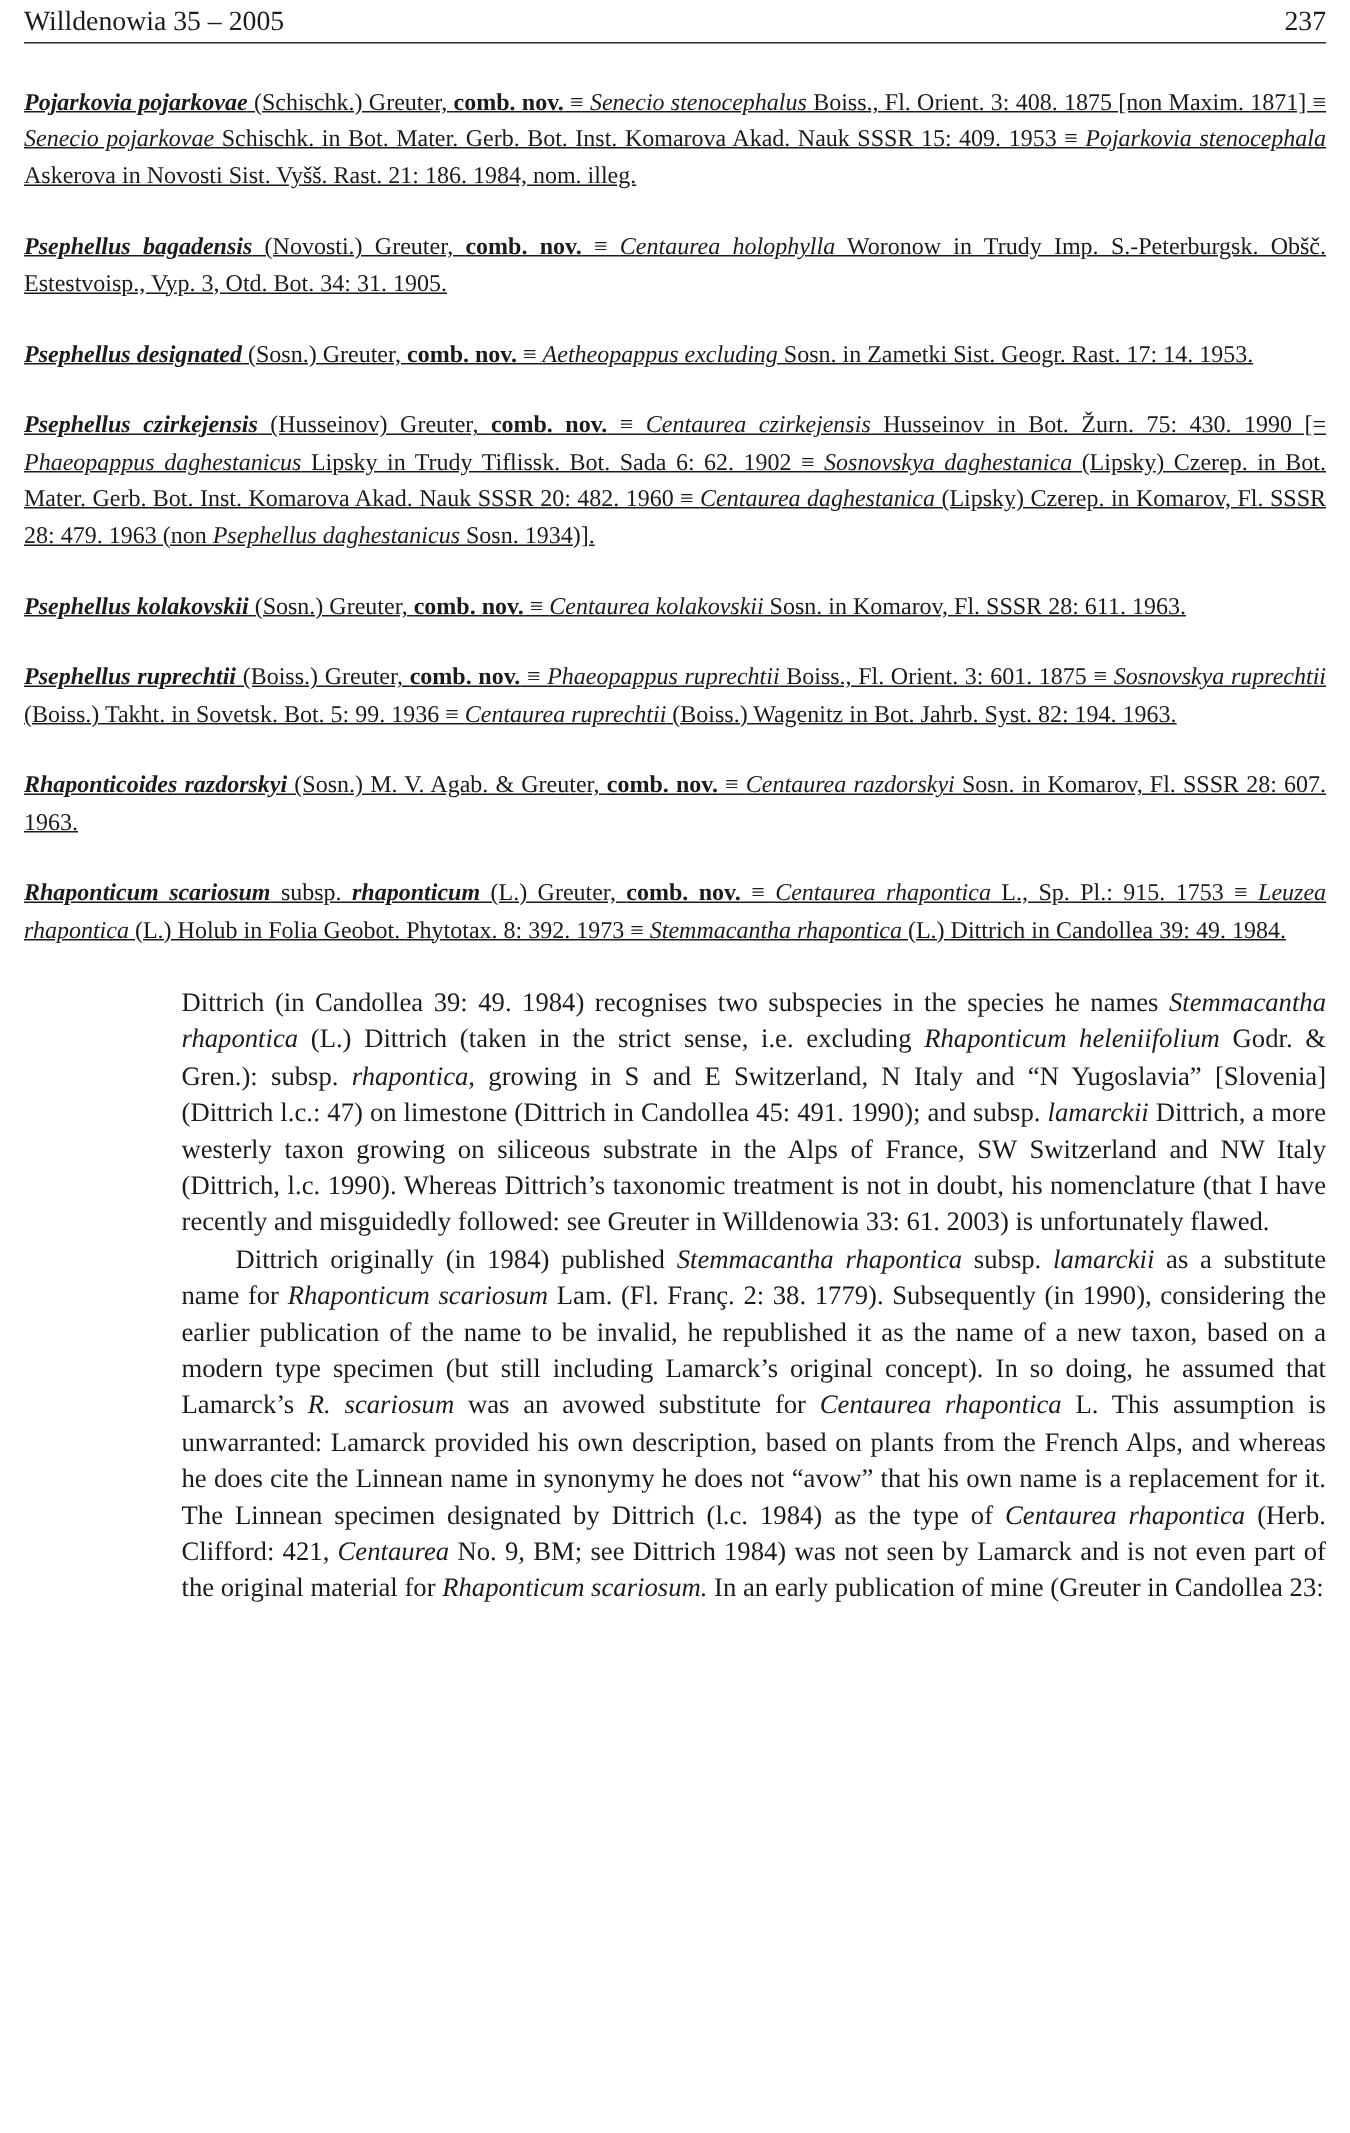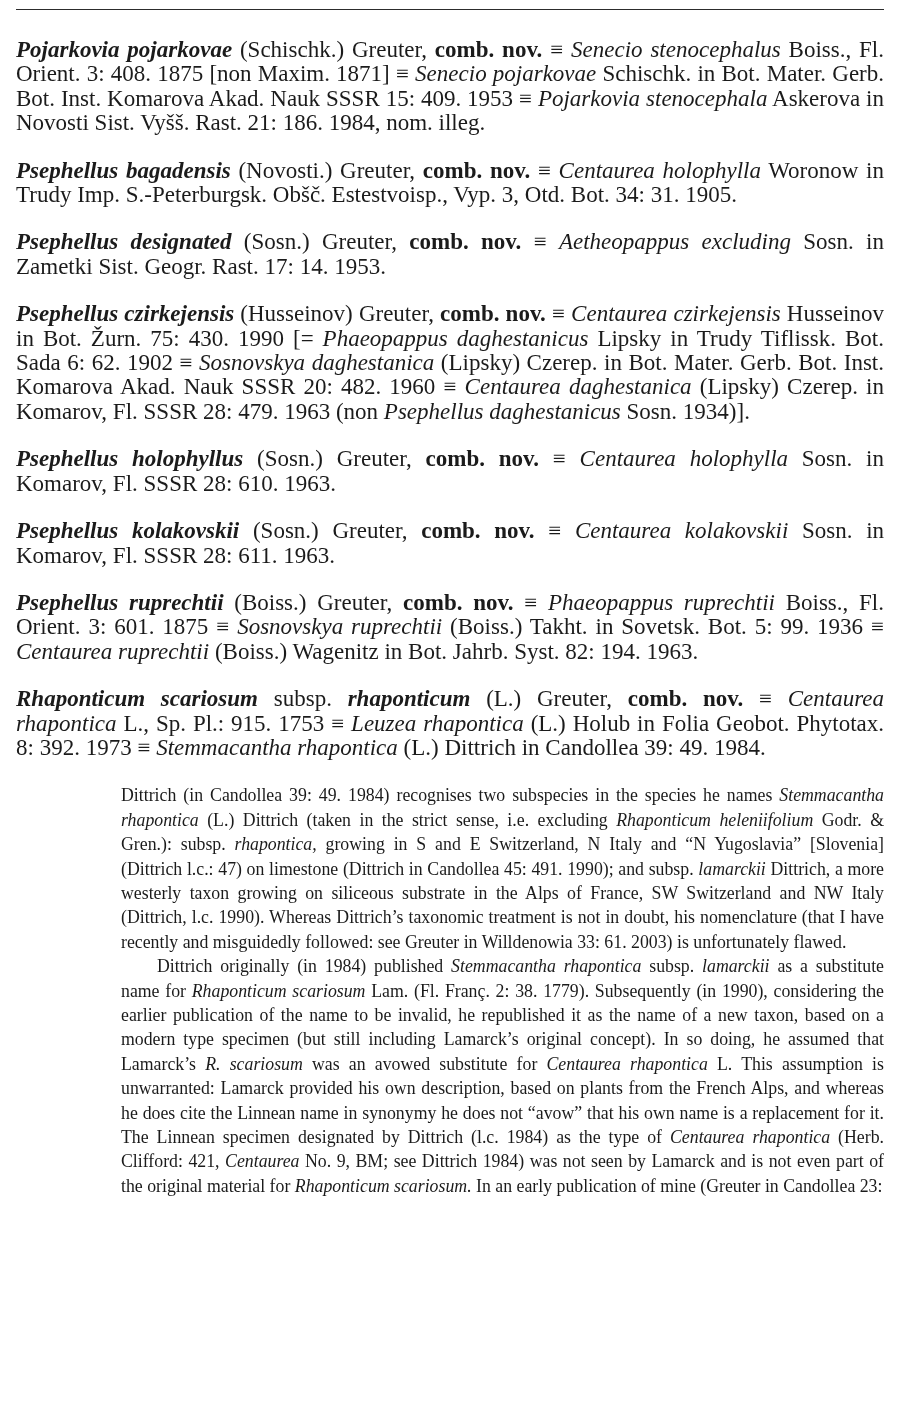--- a/index.html
+++ b/index.html
@@ -30,24 +30,25 @@
   }
   .head-rule {
     border: 0;
     border-top: 1.6px solid #2c2c2c;
     margin: 3px 0 0 0;
   }
   .body-text {
     margin-top: 28px;
   }
   p.entry {
-    font-size: 23px;
+    font-size: 16px;
     line-height: 24.4px;
     text-align: justify;
     margin: 0 0 23px 0;
+    text-decoration: underline;
   }
   .note {
     margin-left: 105px;
     margin-top: 12px;
   }
   .note p {
     font-size: 17.8px;
     line-height: 24.4px;
     text-align: justify;
     margin: 0;
@@ -58,30 +59,34 @@
   .seg-r  { font-style: normal; font-weight: normal; }
   .seg-i  { font-style: italic; font-weight: normal; }
   .seg-b  { font-style: normal; font-weight: bold; }
   .seg-bi { font-style: italic; font-weight: bold; }
 </style>
 </head>
 <body>
 
 <div class="page">
 
+  <header class="running-head">
+    <span>Willdenowia 35 – 2005</span>
+    <span>237</span>
+  </header>
   <hr class="head-rule">
 
   <main class="body-text">
     <p class="entry"><span class="seg-bi">Pojarkovia pojarkovae</span><span class="seg-r"> (Schischk.) Greuter, </span><span class="seg-b">comb. nov.</span><span class="seg-r"> ≡ </span><span class="seg-i">Senecio stenocephalus</span><span class="seg-r"> Boiss., Fl. Orient. 3: 408. 1875 [non Maxim. 1871] ≡ </span><span class="seg-i">Senecio pojarkovae</span><span class="seg-r"> Schischk. in Bot. Mater. Gerb. Bot. Inst. Komarova Akad. Nauk SSSR 15: 409. 1953 ≡ </span><span class="seg-i">Pojarkovia stenocephala</span><span class="seg-r"> Askerova in Novosti Sist. Vyšš. Rast. 21: 186. 1984, nom. illeg.</span></p>
     <p class="entry"><span class="seg-bi">Psephellus bagadensis</span><span class="seg-r"> (Novosti.) Greuter, </span><span class="seg-b">comb. nov.</span><span class="seg-r"> ≡ </span><span class="seg-i">Centaurea holophylla</span><span class="seg-r"> Woronow in Trudy Imp. S.-Peterburgsk. Obšč. Estestvoisp., Vyp. 3, Otd. Bot. 34: 31. 1905.</span></p>
     <p class="entry"><span class="seg-bi">Psephellus designated</span><span class="seg-r"> (Sosn.) Greuter, </span><span class="seg-b">comb. nov.</span><span class="seg-r"> ≡ </span><span class="seg-i">Aetheopappus excluding</span><span class="seg-r"> Sosn. in Zametki Sist. Geogr. Rast. 17: 14. 1953.</span></p>
     <p class="entry"><span class="seg-bi">Psephellus czirkejensis</span><span class="seg-r"> (Husseinov) Greuter, </span><span class="seg-b">comb. nov.</span><span class="seg-r"> ≡ </span><span class="seg-i">Centaurea czirkejensis</span><span class="seg-r"> Husseinov in Bot. Žurn. 75: 430. 1990 [= </span><span class="seg-i">Phaeopappus daghestanicus</span><span class="seg-r"> Lipsky in Trudy Tiflissk. Bot. Sada 6: 62. 1902 ≡ </span><span class="seg-i">Sosnovskya daghestanica</span><span class="seg-r"> (Lipsky) Czerep. in Bot. Mater. Gerb. Bot. Inst. Komarova Akad. Nauk SSSR 20: 482. 1960 ≡ </span><span class="seg-i">Centaurea daghestanica</span><span class="seg-r"> (Lipsky) Czerep. in Komarov, Fl. SSSR 28: 479. 1963 (non </span><span class="seg-i">Psephellus daghestanicus</span><span class="seg-r"> Sosn. 1934)].</span></p>
-    <p class="entry"><span class="seg-bi">Psephellus holophyllus</span><span class="seg-r"> (Sosn.) Greuter, </span><span class="seg-b">comb. nov.</span><span class="seg-r"> ≡ </span><span class="seg-i">Centaurea holophylla</span><span class="seg-r"> Sosn. in Komarov, Fl. SSSR 28: 610. 1963.</span></p>
     <p class="entry"><span class="seg-bi">Psephellus kolakovskii</span><span class="seg-r"> (Sosn.) Greuter, </span><span class="seg-b">comb. nov.</span><span class="seg-r"> ≡ </span><span class="seg-i">Centaurea kolakovskii</span><span class="seg-r"> Sosn. in Komarov, Fl. SSSR 28: 611. 1963.</span></p>
     <p class="entry"><span class="seg-bi">Psephellus ruprechtii</span><span class="seg-r"> (Boiss.) Greuter, </span><span class="seg-b">comb. nov.</span><span class="seg-r"> ≡ </span><span class="seg-i">Phaeopappus ruprechtii</span><span class="seg-r"> Boiss., Fl. Orient. 3: 601. 1875 ≡ </span><span class="seg-i">Sosnovskya ruprechtii</span><span class="seg-r"> (Boiss.) Takht. in Sovetsk. Bot. 5: 99. 1936 ≡ </span><span class="seg-i">Centaurea ruprechtii</span><span class="seg-r"> (Boiss.) Wagenitz in Bot. Jahrb. Syst. 82: 194. 1963.</span></p>
+    <p class="entry"><span class="seg-bi">Rhaponticoides razdorskyi</span><span class="seg-r"> (Sosn.) M. V. Agab. &amp; Greuter, </span><span class="seg-b">comb. nov.</span><span class="seg-r"> ≡ </span><span class="seg-i">Centaurea razdorskyi</span><span class="seg-r"> Sosn. in Komarov, Fl. SSSR 28: 607. 1963.</span></p>
     <p class="entry"><span class="seg-bi">Rhaponticum scariosum</span><span class="seg-r"> subsp. </span><span class="seg-bi">rhaponticum</span><span class="seg-r"> (L.) Greuter, </span><span class="seg-b">comb. nov.</span><span class="seg-r"> ≡ </span><span class="seg-i">Centaurea rhapontica</span><span class="seg-r"> L., Sp. Pl.: 915. 1753 ≡ </span><span class="seg-i">Leuzea rhapontica</span><span class="seg-r"> (L.) Holub in Folia Geobot. Phytotax. 8: 392. 1973 ≡ </span><span class="seg-i">Stemmacantha rhapontica</span><span class="seg-r"> (L.) Dittrich in Candollea 39: 49. 1984.</span></p>
 
     <section class="note">
       <p><span class="seg-r">Dittrich (in Candollea 39: 49. 1984) recognises two subspecies in the species he names </span><span class="seg-i">Stemmacantha rhapontica</span><span class="seg-r"> (L.) Dittrich (taken in the strict sense, i.e. excluding </span><span class="seg-i">Rhaponticum heleniifolium</span><span class="seg-r"> Godr. &amp; Gren.): subsp. </span><span class="seg-i">rhapontica,</span><span class="seg-r"> growing in S and E Switzerland, N Italy and “N Yugoslavia” [Slovenia] (Dittrich l.c.: 47) on limestone (Dittrich in Candollea 45: 491. 1990); and subsp. </span><span class="seg-i">lamarckii</span><span class="seg-r"> Dittrich, a more westerly taxon growing on siliceous substrate in the Alps of France, SW Switzerland and NW Italy (Dittrich, l.c. 1990). Whereas Dittrich’s taxonomic treatment is not in doubt, his nomenclature (that I have recently and misguidedly followed: see Greuter in Willdenowia 33: 61. 2003) is unfortunately flawed.</span></p>
       <p class="first-line-indent"><span class="seg-r">Dittrich originally (in 1984) published </span><span class="seg-i">Stemmacantha rhapontica</span><span class="seg-r"> subsp. </span><span class="seg-i">lamarckii</span><span class="seg-r"> as a substitute name for </span><span class="seg-i">Rhaponticum scariosum</span><span class="seg-r"> Lam. (Fl. Franç. 2: 38. 1779). Subsequently (in 1990), considering the earlier publication of the name to be invalid, he republished it as the name of a new taxon, based on a modern type specimen (but still including Lamarck’s original concept). In so doing, he assumed that Lamarck’s </span><span class="seg-i">R. scariosum</span><span class="seg-r"> was an avowed substitute for </span><span class="seg-i">Centaurea rhapontica</span><span class="seg-r"> L. This assumption is unwarranted: Lamarck provided his own description, based on plants from the French Alps, and whereas he does cite the Linnean name in synonymy he does not “avow” that his own name is a replacement for it. The Linnean specimen designated by Dittrich (l.c. 1984) as the type of </span><span class="seg-i">Centaurea rhapontica</span><span class="seg-r"> (Herb. Clifford: 421, </span><span class="seg-i">Centaurea</span><span class="seg-r"> No. 9, BM; see Dittrich 1984) was not seen by Lamarck and is not even part of the original material for </span><span class="seg-i">Rhaponticum scariosum.</span><span class="seg-r"> In an early publication of mine (Greuter in Candollea 23:</span></p>
     </section>
   </main>
 
 </div>
 

